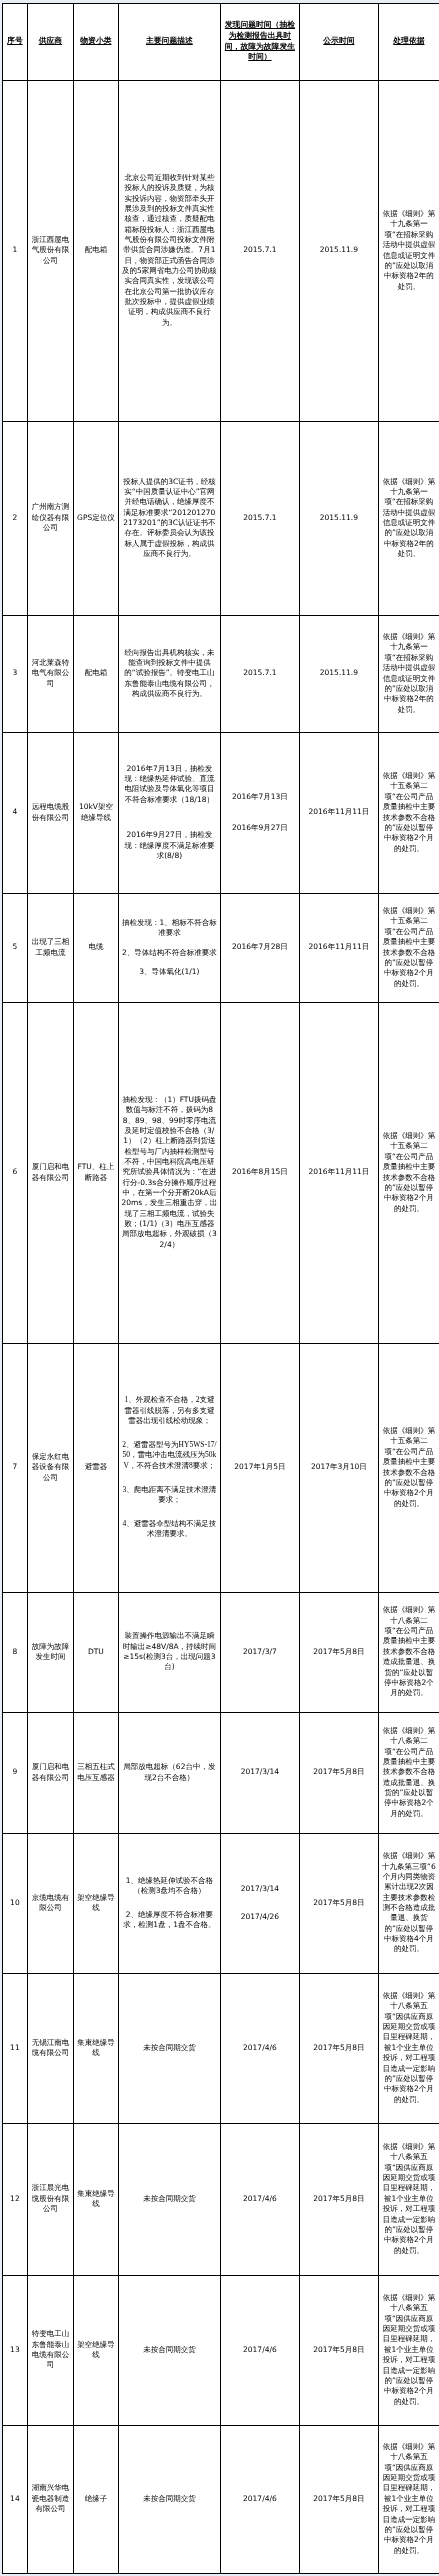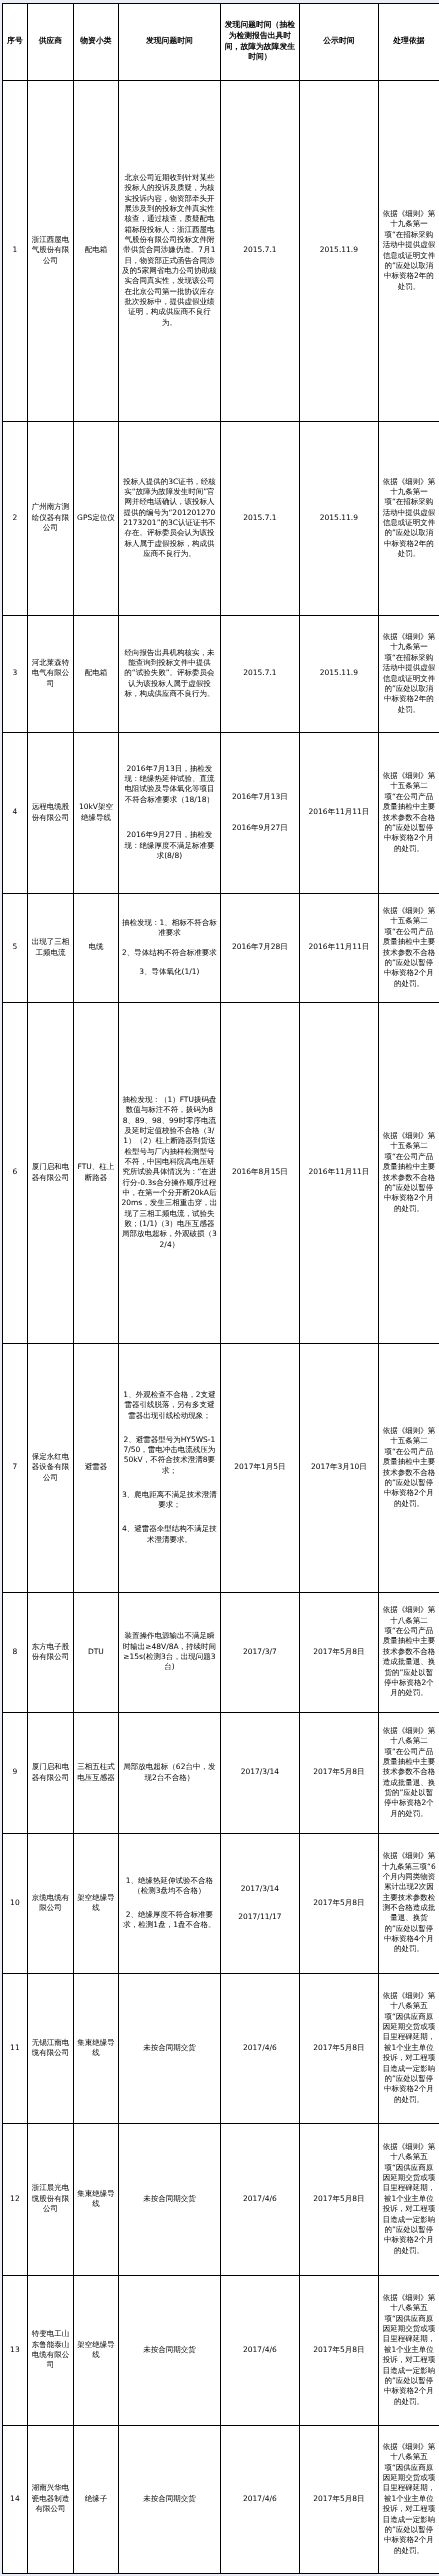--- a/index.html
+++ b/index.html
@@ -30,27 +30,28 @@
     font-size:7.5px;
     line-height:1.38;
     text-align:center;
     vertical-align:middle;
     word-break:break-all;
     overflow:hidden;
   }
   .grid th{
     font-weight:bold;
     font-size:7.8px;
+    text-decoration:underline;
   }
   .para{margin:16px 0;}
   
   .r4-desc .para{margin:25px 0;text-align:center;}
   .r4-time .para{margin:21px 0;}
   .r5-desc .para{margin:8.7px 0;}
-  .r7-desc .para{margin:13.7px 0;}
+  .r7-desc .para{margin:13.7px 0;font-family:Liberation Serif, serif;}
   .r10-desc .para{margin:13px 0;}
   .r10-time .para{margin:17.5px 0;}
 </style>
 </head>
 <body>
 
 <div class="sheet">
   <table class="grid">
     <colgroup>
       <col style="width:25px">
@@ -60,21 +61,21 @@
         <col style="width:79px">
         <col style="width:79px">
         <col style="width:61px">
     </colgroup>
 
     <tbody>
         <tr style="height:77px">
       <th>序号</th>
       <th>供应商</th>
       <th>物资小类</th>
-      <th>发现问题时间</th>
+      <th>主要问题描述</th>
       <th>发现问题时间（抽检为检测报告出具时间，故障为故障发生时间）</th>
       <th>公示时间</th>
       <th>处理依据</th>
     </tr>
 
     <tr style="height:341px">
       <td>1</td>
       <td>浙江西屋电气股份有限公司</td>
       <td>配电箱</td>
       <td>
@@ -83,33 +84,33 @@
       <td>2015.7.1</td>
       <td>2015.11.9</td>
       <td>依据《细则》第十九条第一项“在招标采购活动中提供虚假信息或证明文件的”应处以取消中标资格2年的处罚。</td>
     </tr>
 
     <tr style="height:194px">
       <td>2</td>
       <td>广州南方测绘仪器有限公司</td>
       <td>GPS定位仪</td>
       <td>
-            <div class="para">投标人提供的3C证书，经核实“故障为故障发生时间”官网并经电话确认，该投标人提供的编号为“2012012702173201”的3C认证证书不存在。评标委员会认为该投标人属于虚假投标，构成供应商不良行为。</div>
+            <div class="para">投标人提供的3C证书，经核实“中国质量认证中心”官网并经电话确认，绝缘厚度不满足标准要求“2012012702173201”的3C认证证书不存在。评标委员会认为该投标人属于虚假投标，构成供应商不良行为。</div>
           </td>
       <td>2015.7.1</td>
       <td>2015.11.9</td>
       <td>依据《细则》第十九条第一项“在招标采购活动中提供虚假信息或证明文件的”应处以取消中标资格2年的处罚。</td>
     </tr>
 
     <tr style="height:117px">
       <td>3</td>
       <td>河北莱森特电气有限公司</td>
       <td>配电箱</td>
       <td>
-            <div class="para">经向报告出具机构核实，未能查询到投标文件中提供的“试验失败”。评标委员会认为该投标人属于虚假投标，构成供应商不良行为。</div>
+            <div class="para">经向报告出具机构核实，未能查询到投标文件中提供的“试验报告”。特变电工山东鲁能泰山电缆有限公司，构成供应商不良行为。</div>
           </td>
       <td>2015.7.1</td>
       <td>2015.11.9</td>
       <td>依据《细则》第十九条第一项“在招标采购活动中提供虚假信息或证明文件的”应处以取消中标资格2年的处罚。</td>
     </tr>
 
     <tr style="height:161px">
       <td>4</td>
       <td>远程电缆股份有限公司</td>
       <td>10kV架空绝缘导线</td>
@@ -161,21 +162,21 @@
         <div class="para">3、爬电距离不满足技术澄清要求；</div>
         <div class="para">4、避雷器伞型结构不满足技术澄清要求。</div>
       </td>
       <td>2017年1月5日</td>
       <td>2017年3月10日</td>
       <td>依据《细则》第十五条第二项“在公司产品质量抽检中主要技术参数不合格的”应处以暂停中标资格2个月的处罚。</td>
     </tr>
 
     <tr style="height:120px">
       <td>8</td>
-      <td>东方电子股份有限公司</td>
+      <td>故障为故障发生时间</td>
       <td>DTU</td>
       <td>
             <div class="para">装置操作电源输出不满足瞬时输出≥48V/8A，持续时间≥15s(检测3台，出现问题3台)</div>
           </td>
       <td>2017/3/7</td>
       <td>2017年5月8日</td>
       <td>依据《细则》第十八条第二项“在公司产品质量抽检中主要技术参数不合格造成批量退、换货的”应处以暂停中标资格2个月的处罚。</td>
     </tr>
 
     <tr style="height:121px">
@@ -193,21 +194,21 @@
     <tr style="height:140px">
       <td>10</td>
       <td>京缆电缆有限公司</td>
       <td>架空绝缘导线</td>
       <td class="r10-desc">
         <div class="para">1、绝缘热延伸试验不合格（检测3盘均不合格）</div>
         <div class="para">2、绝缘厚度不符合标准要求，检测1盘，1盘不合格。</div>
       </td>
       <td class="r10-time">
         <div class="para">2017/3/14</div>
-        <div class="para">2017/11/17</div>
+        <div class="para">2017/4/26</div>
       </td>
       <td>2017年5月8日</td>
       <td>依据《细则》第十九条第三项“6个月内同类物资累计出现2次因主要技术参数检测不合格造成批量退、换货的”应处以暂停中标资格4个月的处罚。</td>
     </tr>
 
     <tr style="height:150px">
       <td>11</td>
       <td>无锡江南电缆有限公司</td>
       <td>集束绝缘导线</td>
       <td>

